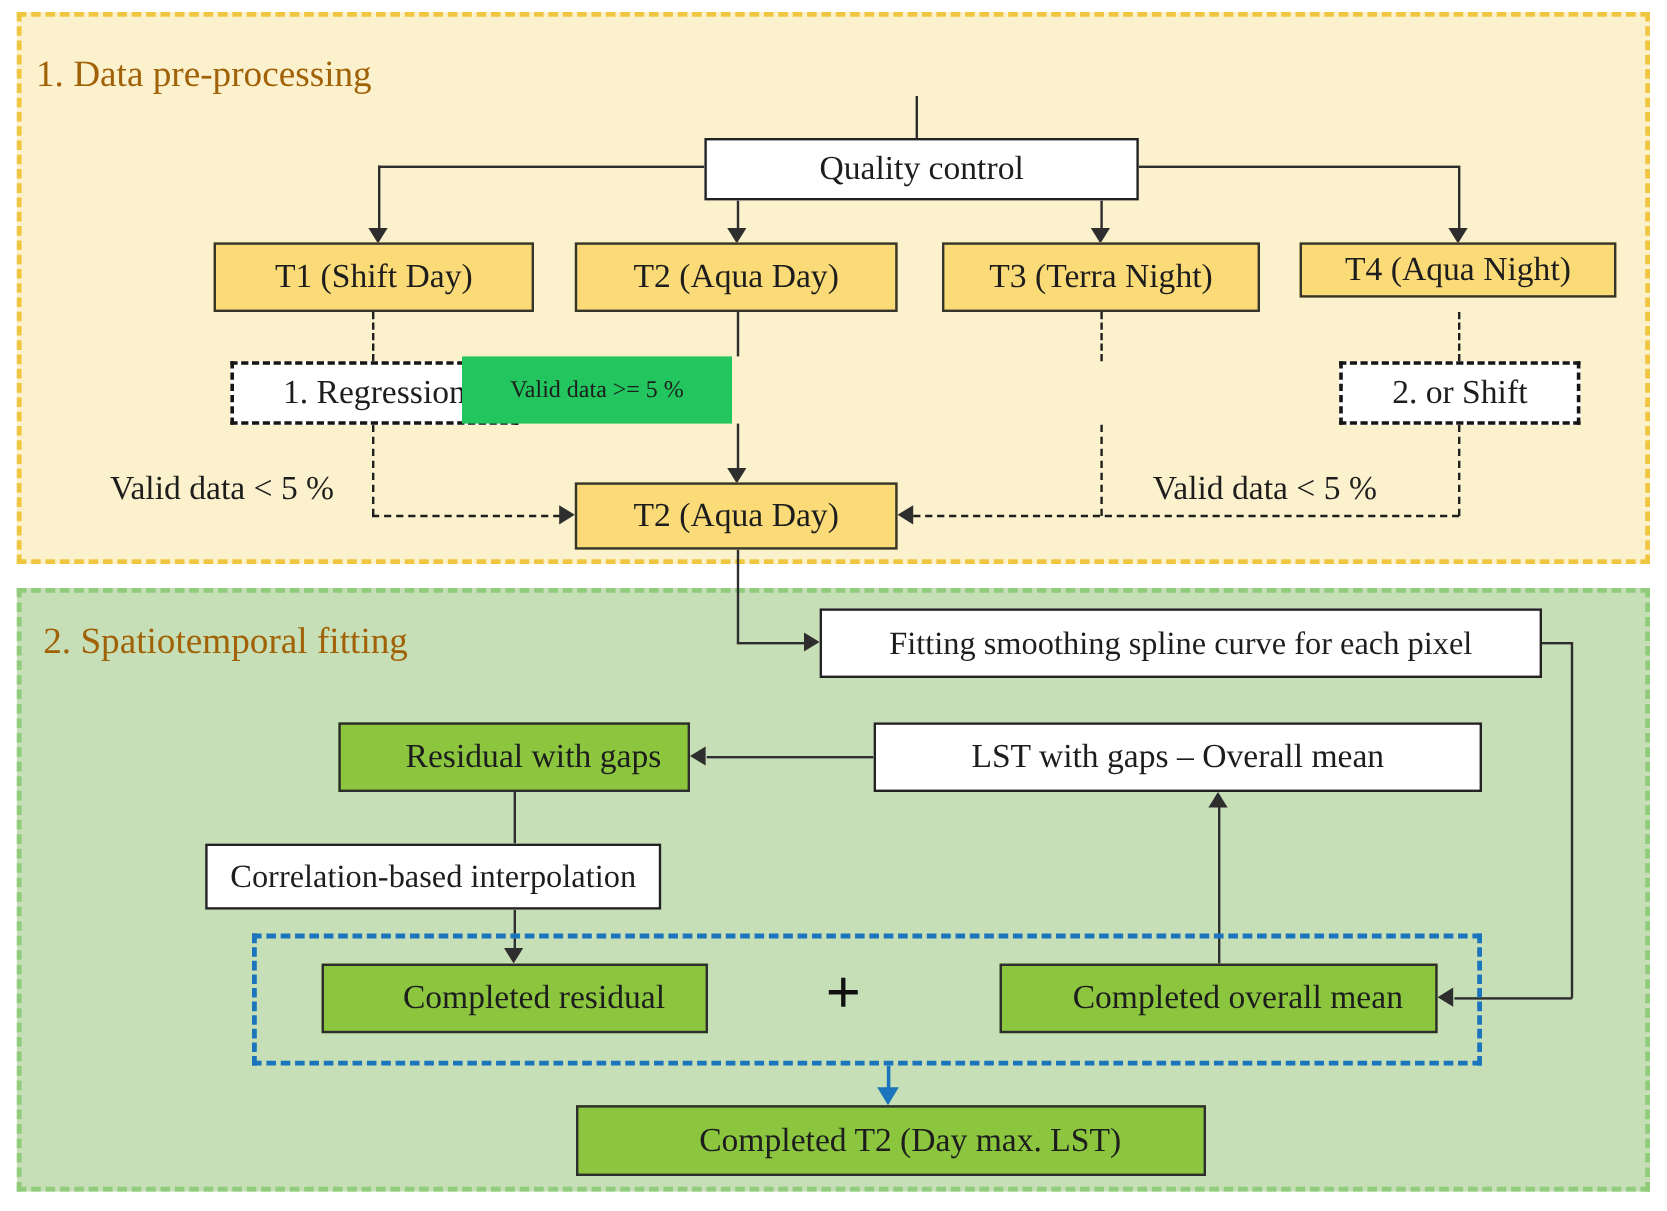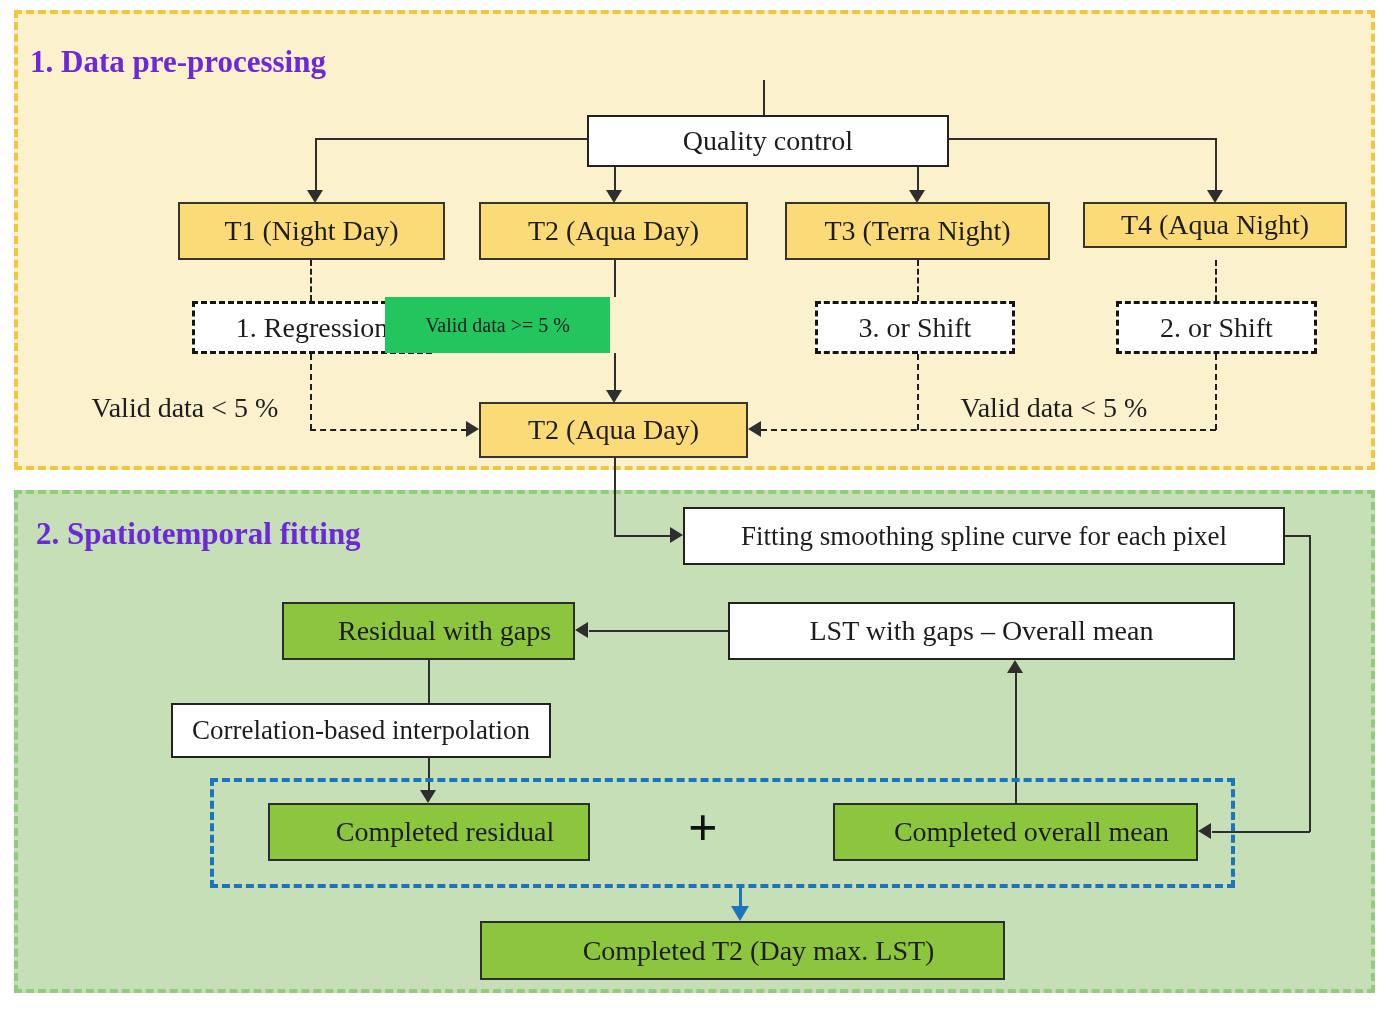--- a/index.html
+++ b/index.html
@@ -3,21 +3,21 @@
 <meta charset="utf-8">
 <style>
   html,body{margin:0;padding:0;background:#ffffff;}
   #canvas{
     position:relative;width:1389px;height:1009px;background:#ffffff;overflow:hidden;
     font-family:"Liberation Serif","DejaVu Serif",serif;color:#1d1d1d;
   }
   .section{position:absolute;box-sizing:border-box;}
   #section1{left:14px;top:10px;width:1361px;height:460px;background:#FCF1CD;border:4px dashed #F0C640;}
   #section2{left:14px;top:490px;width:1361px;height:503px;background:#C6DFB7;border:4px dashed #90CC7C;}
-  .sec-title{position:absolute;font-weight:bold;font-size:31px;color:#6d28d9;white-space:nowrap;}
+  .sec-title{position:absolute;font-weight:normal;font-size:31px;color:#a16207;white-space:nowrap;}
   .box{
     position:absolute;box-sizing:border-box;display:flex;align-items:center;justify-content:center;
     font-size:28px;white-space:nowrap;text-align:center;border:2px solid #35352b;
   }
   .yellow{background:#FADB77;}
   .white{background:#FFFFFF;border-color:#222;}
   .green{background:#8CC63F;border-color:#2d2d2d;padding-left:32px;}
   .dashedbox{background:#FFFFFF;border:3px dashed #151515;}
   .strip{position:absolute;box-sizing:border-box;display:flex;align-items:center;justify-content:center;
          font-size:20px;white-space:nowrap;background:#22c55e;}
@@ -95,28 +95,27 @@
 
   <div class="line v" style="left:1015px;top:672px;height:131px;"></div>
   <div class="ah ah-up" style="left:1007px;top:660px;"></div>
 
   <div class="bluerect" style="left:210px;top:778px;width:1025px;height:110px;"></div>
   <div class="line bv" style="left:739px;top:888px;height:20px;"></div>
   <div class="ah ah-down-blue" style="left:731px;top:906px;"></div>
 
   <div class="box white" style="left:587px;top:115px;width:362px;height:52px;">Quality control</div>
 
-  <div class="box yellow" style="left:178px;top:202px;width:267px;height:58px;">T1 (Night Day)</div>
+  <div class="box yellow" style="left:178px;top:202px;width:267px;height:58px;">T1 (Shift Day)</div>
   <div class="box yellow" style="left:479px;top:202px;width:269px;height:58px;">T2 (Aqua Day)</div>
   <div class="box yellow" style="left:785px;top:202px;width:265px;height:58px;">T3 (Terra Night)</div>
   <div class="box yellow" style="left:1083px;top:202px;width:264px;height:46px;">T4 (Aqua Night)</div>
 
   <div class="box dashedbox" style="left:192px;top:301px;width:240px;height:53px;">1. Regression</div>
   <div class="strip" style="left:385px;top:297px;width:225px;height:56px;">Valid data &gt;= 5 %</div>
-  <div class="box dashedbox" style="left:815px;top:301px;width:200px;height:53px;">3. or Shift</div>
   <div class="box dashedbox" style="left:1116px;top:301px;width:201px;height:53px;">2. or Shift</div>
 
   <div class="label" style="left:60px;top:392px;width:250px;">Valid data &lt; 5 %</div>
   <div class="label" style="left:929px;top:392px;width:250px;">Valid data &lt; 5 %</div>
 
   <div class="box yellow" style="left:479px;top:402px;width:269px;height:56px;">T2 (Aqua Day)</div>
 
   <div class="box white" style="left:683px;top:507px;width:602px;height:58px;font-size:27px;">Fitting smoothing spline curve for each pixel</div>
 
   <div class="box green" style="left:282px;top:602px;width:293px;height:58px;">Residual with gaps</div>

